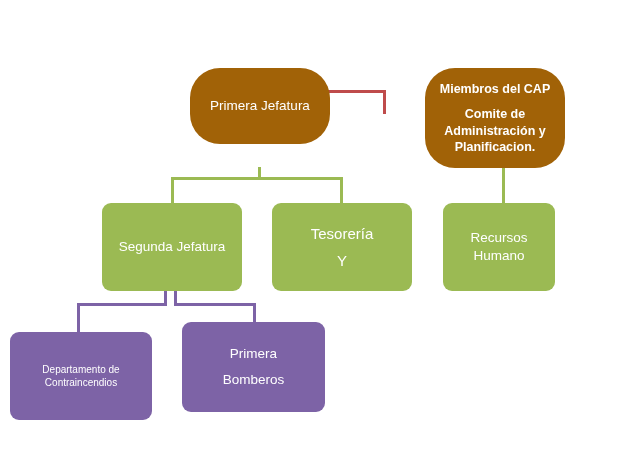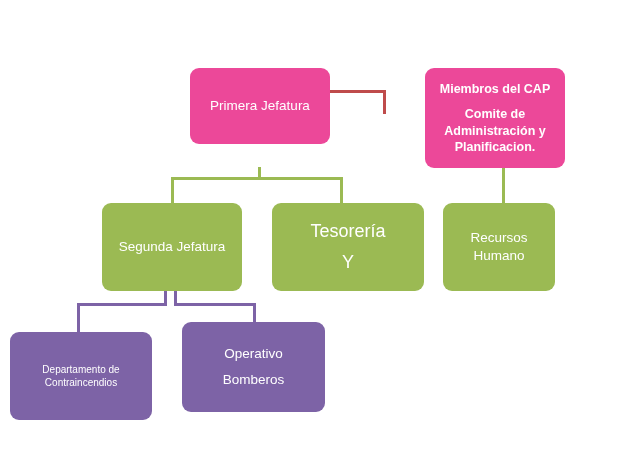--- a/index.html
+++ b/index.html
@@ -29,21 +29,21 @@
     justify-content: center;
     text-align: center;
     line-height: 1.30;
     z-index: 3;
     padding: 4px 8px;
   }
   .node .line {
     display: block;
     width: 100%;
   }
-  .node-red   { background: #ec4899; }
+  .node-red   { background: #a16207; border-radius: 30px; }
   .node-green { background: #9bba53; }
   .node-purple{ background: #7d63a6; }
 
   
   #node-primera-jefatura {
     left: 190px; top: 68px; width: 140px; height: 76px;
     font-size: 13.5px;
   }
   #node-miembros-cap {
     left: 425px; top: 68px; width: 140px; height: 100px;
@@ -52,22 +52,22 @@
   #node-miembros-cap .line-title {
     font-weight: bold;
     margin-bottom: 9px;
   }
   #node-miembros-cap .line-body { font-weight: bold; }
   #node-segunda-jefatura {
     left: 102px; top: 203px; width: 140px; height: 88px;
     font-size: 13.5px;
   }
   #node-tesoreria {
-    left: 272px; top: 203px; width: 152px; height: 88px;
-    font-size: 18px;
+    left: 272px; top: 203px; width: 140px; height: 88px;
+    font-size: 15px;
   }
   #node-tesoreria .line { margin: 3.5px 0; }
   #node-recursos-humano {
     left: 443px; top: 203px; width: 112px; height: 88px;
     font-size: 13.5px;
   }
   #node-departamento-contraincendios {
     left: 10px; top: 332px; width: 142px; height: 88px;
     font-size: 10px;
   }
@@ -155,17 +155,17 @@
   <div class="node node-green" id="node-recursos-humano">
     <span class="line">Recursos Humano</span>
   </div>
 
   <div class="node node-purple" id="node-departamento-contraincendios">
     <span class="line">Departamento de</span>
     <span class="line">Contraincendios</span>
   </div>
 
   <div class="node node-purple" id="node-personal-operativo">
-    <span class="line">Operativo</span>
+    <span class="line">Primera</span>
     <span class="line line-gap">Bomberos</span>
   </div>
 
 </div>
 
 </body></html>

